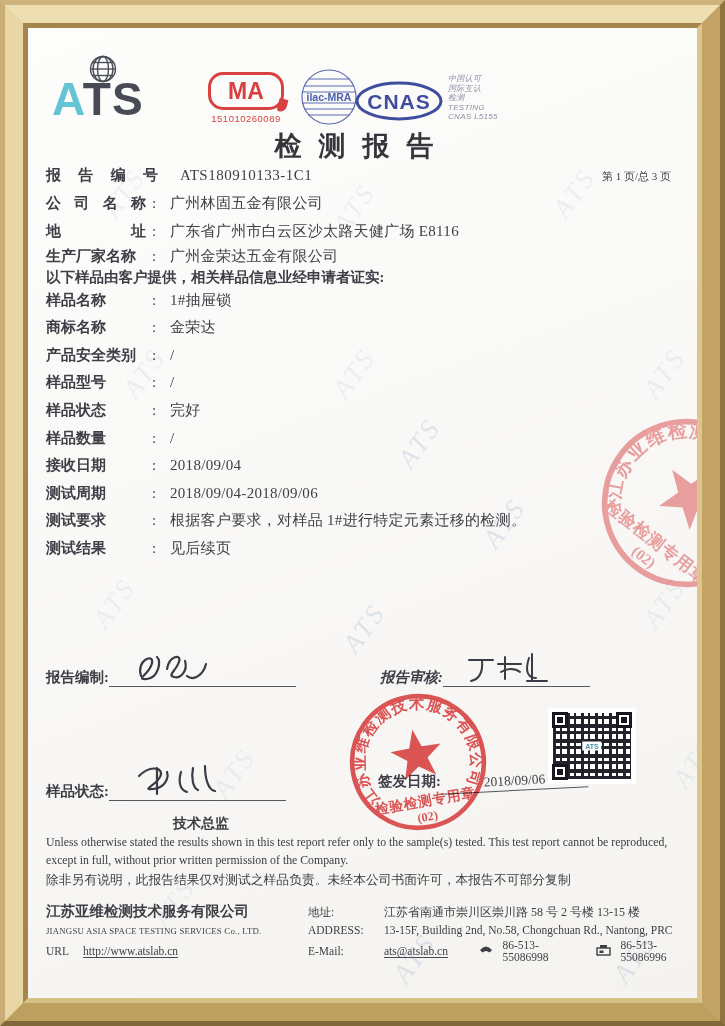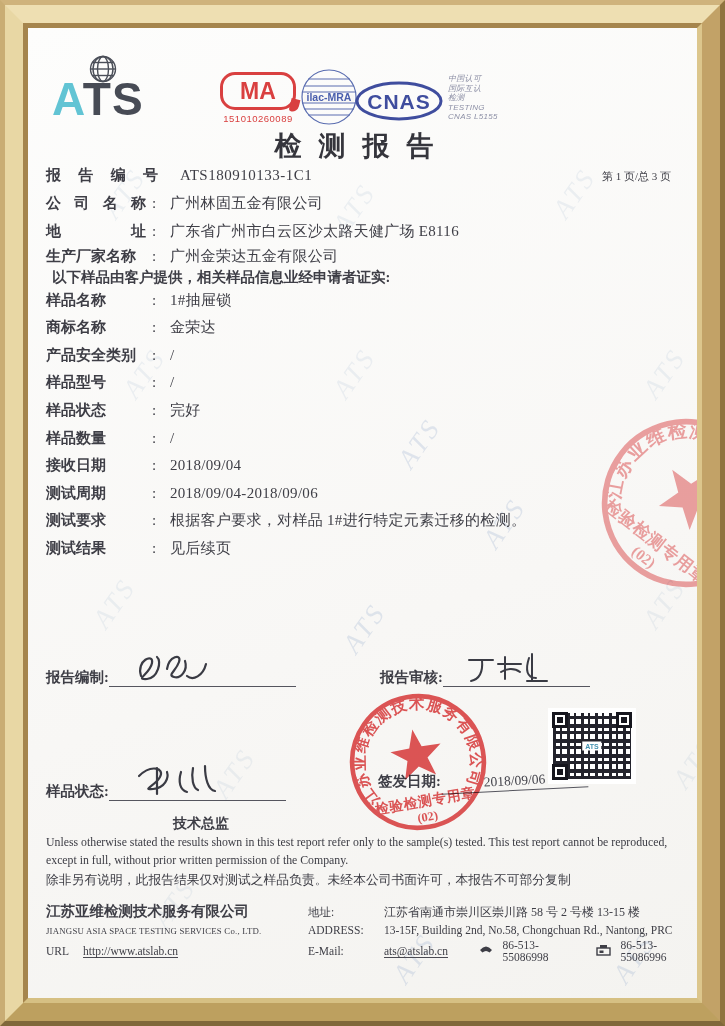--- a/index.html
+++ b/index.html
@@ -12,49 +12,49 @@
   .page{position:absolute;inset:0;background:linear-gradient(160deg,#fdfdfc 0%,#f8f7f5 60%,#f4f3f0 100%);overflow:hidden;color:#3e3e46;}
   .wm{position:absolute;font-style:italic;font-size:27px;letter-spacing:3px;color:rgba(145,168,198,0.14);transform:rotate(-55deg);pointer-events:none;font-family:"Liberation Serif",serif;}
   .wm.s{color:rgba(140,165,200,0.24);}
   
   .logos{position:absolute;left:0;top:24px;width:100%;height:80px;}
   .ats-logo{position:absolute;left:24px;top:4px;width:120px;height:70px;}
   .ats-globe{position:absolute;left:36px;top:-2px;}
   .ats-letters{position:absolute;left:0;top:20px;font-family:"Liberation Sans",sans-serif;font-weight:800;font-size:46px;line-height:1;letter-spacing:1px;}
   .ats-a{color:#62c4d4;}
   .ats-ts{color:#474b55;}
-  .cma{position:absolute;left:180px;top:20px;text-align:center;margin-left:12px;}
+  .cma{position:absolute;left:180px;top:20px;text-align:center;}
   .cma-badge{width:70px;height:32px;border:3px solid #d94040;border-radius:15px;color:#d94040;font-family:"Liberation Sans",sans-serif;font-weight:700;font-size:23px;line-height:32px;text-align:center;position:relative;}
   .cma-badge:after{content:"";position:absolute;right:-6px;bottom:-5px;width:9px;height:13px;background:#d94040;border-radius:0 0 9px 3px;transform:rotate(14deg);}
   .cma-num{margin-top:3px;color:#d94040;font-family:"Liberation Sans",sans-serif;font-size:9.5px;letter-spacing:.5px;}
   .ilac{position:absolute;left:272px;top:16px;}
   .cnas{position:absolute;left:326px;top:28px;}
   .cnas-text{position:absolute;left:420px;top:22px;font-family:"Liberation Sans",sans-serif;font-size:8px;line-height:9.5px;color:#8d90a6;letter-spacing:.3px;font-style:italic;}
   
   .title{position:absolute;left:0;top:100px;width:100%;text-align:center;font-size:27px;font-weight:700;letter-spacing:17px;color:#35353c;}
   .repline{position:absolute;left:18px;right:26px;top:138px;display:flex;align-items:baseline;font-size:15px;}
   .repline .lblj{display:inline-block;width:112px;font-weight:700;text-align:justify;text-align-last:justify;}
   .repline .num{margin-left:22px;letter-spacing:.5px;}
   .repline .pginfo{margin-left:auto;font-weight:400;font-size:11px;}
   
   .fields{position:absolute;left:18px;right:26px;top:166px;font-size:15px;}
   .frow{display:flex;align-items:baseline;height:27.6px;}
   .frow.h26{height:25px;} .frow.h21{height:21px;}
   .frow .lbl{display:inline-block;width:100px;font-weight:700;flex:none;}
   .frow .lbl.j{text-align:justify;text-align-last:justify;}
   .frow .col{display:inline-block;width:18px;margin-left:6px;flex:none;}
   .frow .val{letter-spacing:.3px;}
-  .noterow{height:23px;font-weight:700;font-size:14.5px;display:flex;align-items:baseline;margin-left:6px;}
+  .noterow{height:23px;font-weight:700;font-size:14.5px;display:flex;align-items:baseline;}
   
   .sigline{display:flex;align-items:flex-end;}
   .sigline .sl{font-weight:700;font-size:14.5px;flex:none;}
   .sigline .line{flex:1;border-bottom:1.2px solid #55555e;height:34px;position:relative;}
   .sigline .line svg{position:absolute;left:18px;bottom:-4px;}
   .sig1{position:absolute;left:18px;top:624px;width:250px;}
-  .sig2{position:absolute;left:352px;top:624px;width:210px;}
+  .sig2{position:absolute;left:352px;top:624px;width:210px;font-style:italic;}
   .sig3{position:absolute;left:18px;top:738px;width:240px;}
   .sig3-title{text-align:center;font-weight:700;font-size:14px;margin-top:14px;padding-left:70px;}
   .sig4{position:absolute;left:350px;top:744px;width:210px;display:flex;align-items:flex-end;}
   .sig4 .sl{font-weight:700;font-size:14.5px;flex:none;}
   .sig4 .dateline{flex:1;border-bottom:1.2px solid #55555e;text-align:center;font-size:13.5px;transform:rotate(-3deg);padding-bottom:1px;color:#44444c;}
   
   .stamp{position:absolute;left:318px;top:662px;width:144px;height:144px;transform:rotate(-10deg);opacity:.92;mix-blend-mode:multiply;}
   .stamp2{position:absolute;right:-78px;top:386px;width:178px;height:178px;transform:rotate(38deg);opacity:.5;mix-blend-mode:multiply;}
   
   .qr{position:absolute;left:520px;top:680px;width:88px;height:76px;background:#fff;padding:3px;box-sizing:border-box;}

